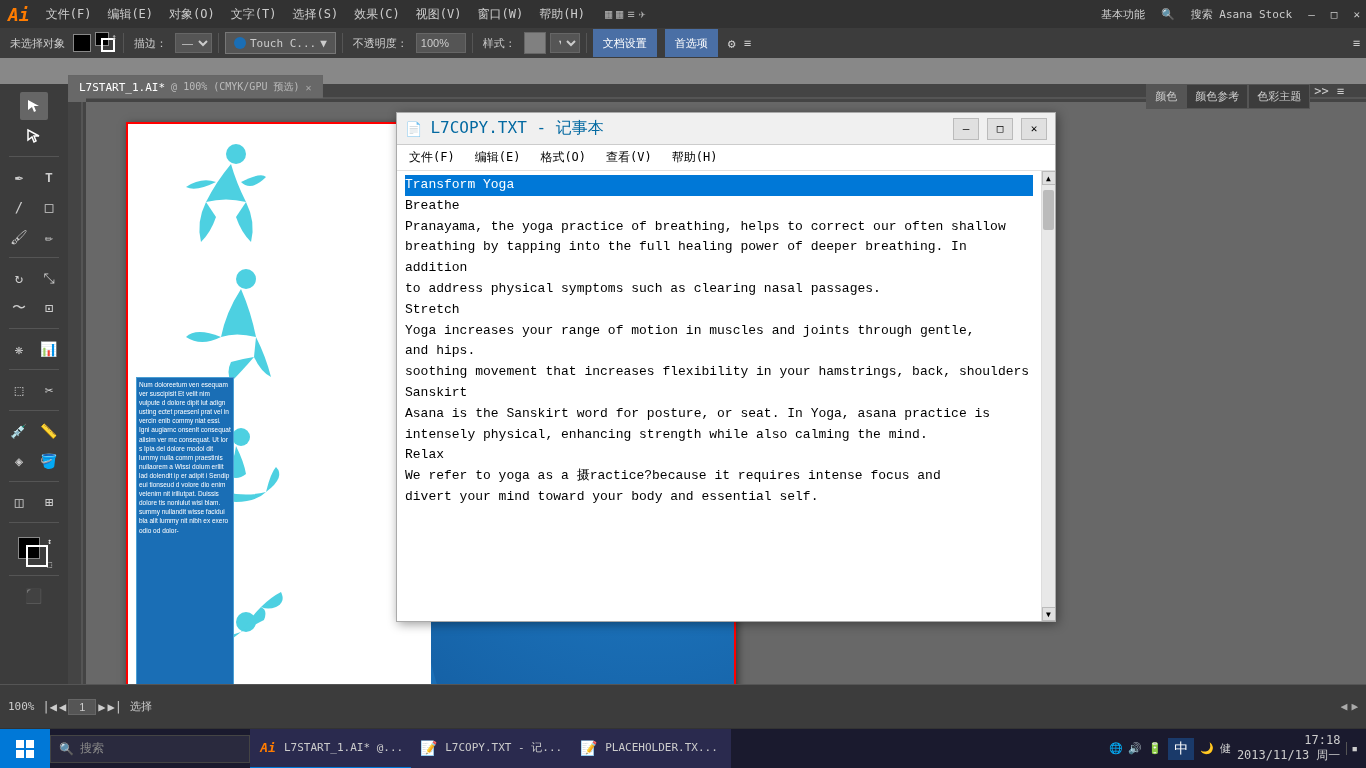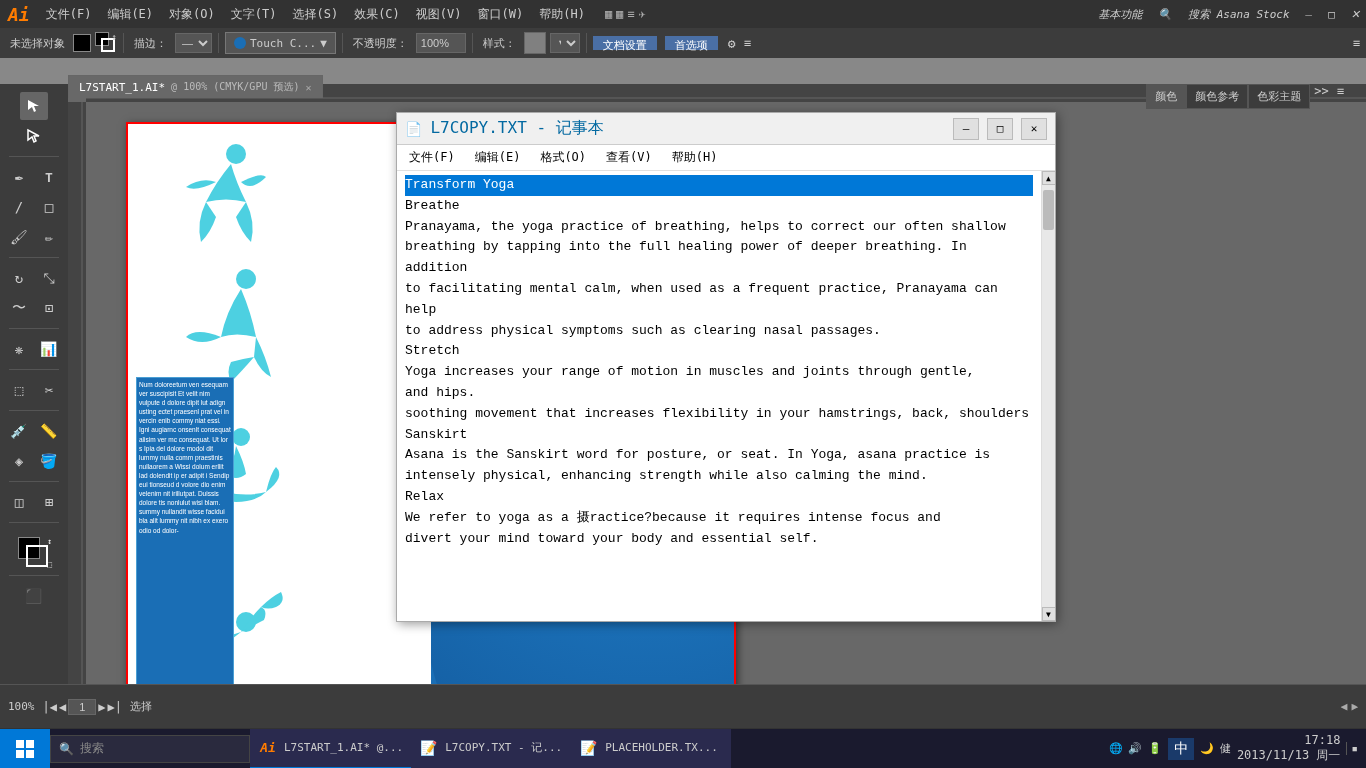--- a/index.html
+++ b/index.html
@@ -6,37 +6,37 @@
     body { width: 1366px; height: 768px; overflow: hidden; background: #888; font-family: 'SimSun', 'MS Gothic', monospace; font-size: 12px; position: relative; }
 
     
     #top-menubar {
       width: 100%; height: 28px; background: #323232; display: flex; align-items: center;
       color: #ccc; font-size: 12px; position: absolute; top: 0; left: 0; z-index: 100;
     }
     #ai-logo { color: #ff7c00; font-weight: bold; font-size: 18px; padding: 0 8px; font-style: italic; }
     .menu-item { padding: 0 8px; cursor: pointer; color: #ccc; white-space: nowrap; }
     .menu-right { margin-left: auto; display: flex; align-items: center; gap: 4px; }
-    .menu-right-btn { padding: 0 6px; color: #ccc; cursor: pointer; font-size: 11px; font-style: italic; }
+    .menu-right-btn { padding: 0 6px; color: #ccc; cursor: pointer; font-size: 11px; }
 
     
     #toolbar {
       width: 100%; height: 30px; background: #3c3c3c; display: flex; align-items: center;
       position: absolute; top: 28px; left: 0; z-index: 100; gap: 4px; padding: 0 6px;
     }
     .toolbar-item { color: #ccc; font-size: 11px; padding: 2px 4px; display: flex; align-items: center; gap: 2px; white-space: nowrap; }
     .toolbar-select { background: #555; color: #ccc; border: 1px solid #666; font-size: 11px; padding: 1px 2px; height: 20px; }
     .toolbar-input { background: #555; color: #ccc; border: 1px solid #666; font-size: 11px; padding: 1px 4px; height: 20px; width: 60px; }
     .toolbar-divider { width: 1px; background: #555; height: 20px; margin: 0 2px; }
     .touch-btn {
       background: #555; color: #ccc; border: 1px solid #777; font-size: 11px;
       padding: 2px 8px; height: 22px; display: flex; align-items: center; gap: 4px; cursor: pointer;
     }
     .color-swatch { width: 18px; height: 18px; background: #000; border: 1px solid #888; cursor: pointer; }
-    .big-btn { background: #4a6fa5; color: #fff; border: none; padding: 2px 10px; height: 14px; font-size: 11px; cursor: pointer; }
+    .big-btn { background: #4a6fa5; color: #fff; border: none; padding: 2px 10px; height: 28px; font-size: 11px; cursor: pointer; }
 
     
     #doc-tabs {
       position: absolute; top: 58px; left: 68px; height: 40px; z-index: 50;
       display: flex; align-items: flex-end; background: transparent;
     }
     .doc-tab {
       background: #525252; color: #ccc; font-size: 11px; padding: 4px 10px;
       border-top: 1px solid #666; border-left: 1px solid #666; border-right: 1px solid #666;
       cursor: pointer; display: flex; align-items: center; gap: 6px;
@@ -454,21 +454,20 @@
         <span class="np-menu">格式(O)</span>
         <span class="np-menu">查看(V)</span>
         <span class="np-menu">帮助(H)</span>
       </div>
       <div style="display:flex;flex:1;overflow:hidden;">
         <div id="notepad-content">
           <div class="notepad-line notepad-selected">Transform Yoga</div>
           <div class="notepad-line">Breathe</div>
           <div class="notepad-line">Pranayama, the yoga practice of breathing, helps to correct our often shallow</div>
           <div class="notepad-line">breathing by tapping into the full healing power of deeper breathing. In addition</div>
-          <div class="notepad-line">to facilitating mental calm, when used as a frequent practice, Pranayama can help</div>
           <div class="notepad-line">to address physical symptoms such as clearing nasal passages.</div>
           <div class="notepad-line">Stretch</div>
           <div class="notepad-line">Yoga increases your range of motion in muscles and joints through gentle,</div>
           <div class="notepad-line">and hips.</div>
           <div class="notepad-line">soothing movement that increases flexibility in your hamstrings, back, shoulders</div>
           <div class="notepad-line">Sanskirt</div>
           <div class="notepad-line">Asana is the Sanskirt word for posture, or seat. In Yoga, asana practice is</div>
           <div class="notepad-line">intensely physical, enhancing strength while also calming the mind.</div>
           <div class="notepad-line">Relax</div>
           <div class="notepad-line">We refer to yoga as a 摄ractice?because it requires intense focus and</div>

